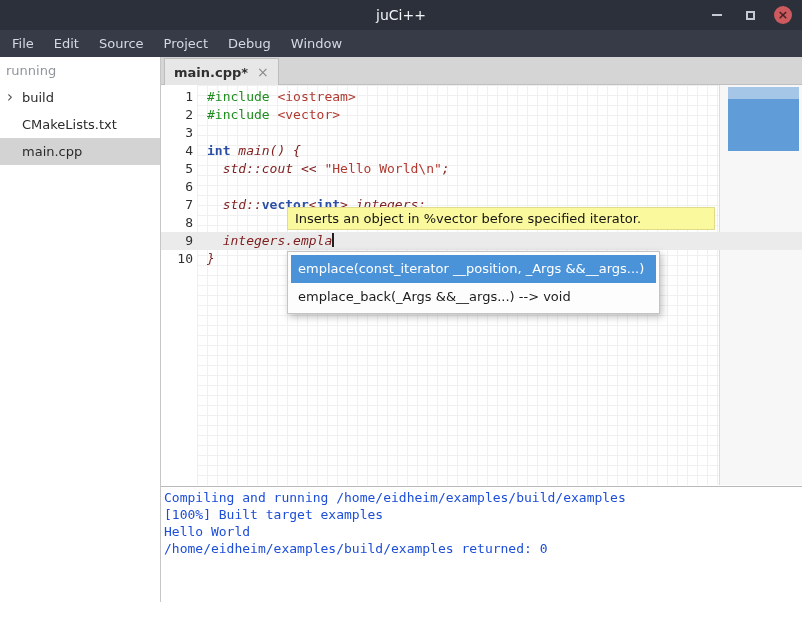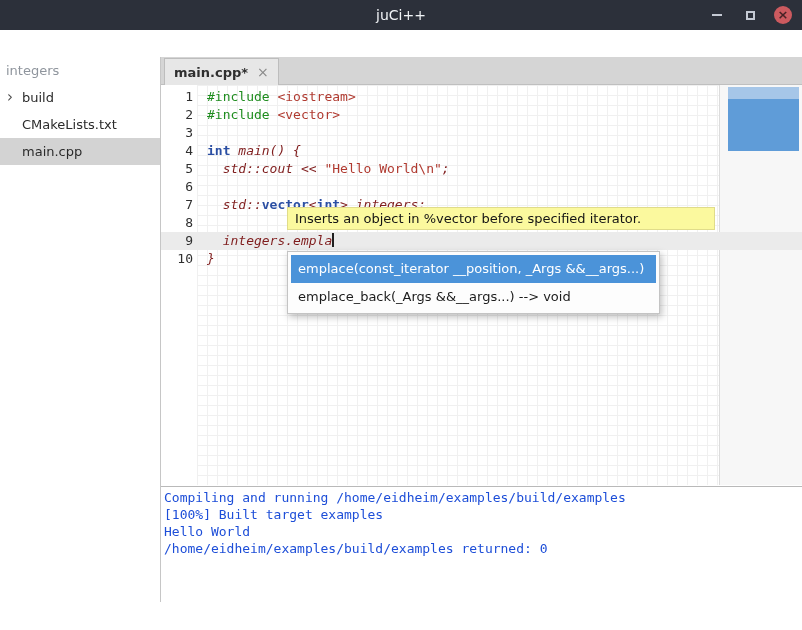--- a/index.html
+++ b/index.html
@@ -85,23 +85,31 @@
       </div>
       <div class="ctl">
         <span class="rest-glyph"></span>
       </div>
       <div class="ctl close">
         <span class="close-glyph">×</span>
       </div>
     </div>
   </div>
 
+  <div class="menubar">
+      <div class="menu-item">File</div>
+      <div class="menu-item">Edit</div>
+      <div class="menu-item">Source</div>
+      <div class="menu-item">Project</div>
+      <div class="menu-item">Debug</div>
+      <div class="menu-item">Window</div>
+    </div>
 
   <div class="sidebar">
-    <div class="sidebar-header">integers</div>
+    <div class="sidebar-header">running</div>
     <div>
         <div class="tree-item"><span class="chev">›</span><span>build</span></div>
         <div class="tree-item"><span>CMakeLists.txt</span></div>
         <div class="tree-item selected"><span>main.cpp</span></div>
       </div>
   </div>
 
   <div class="content">
 
     <div class="tabbar">

